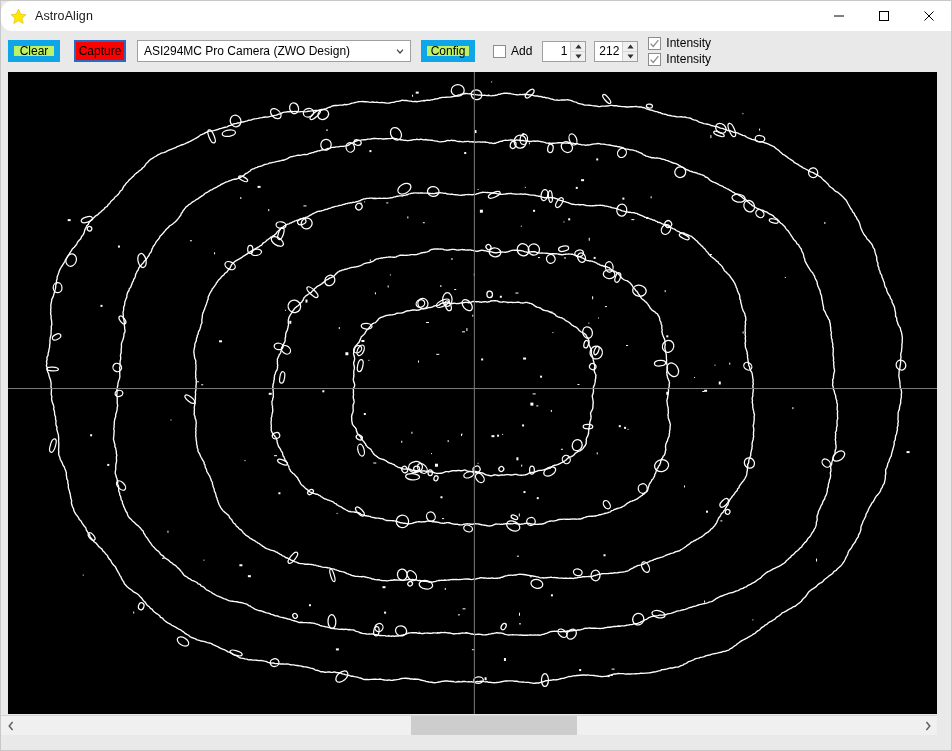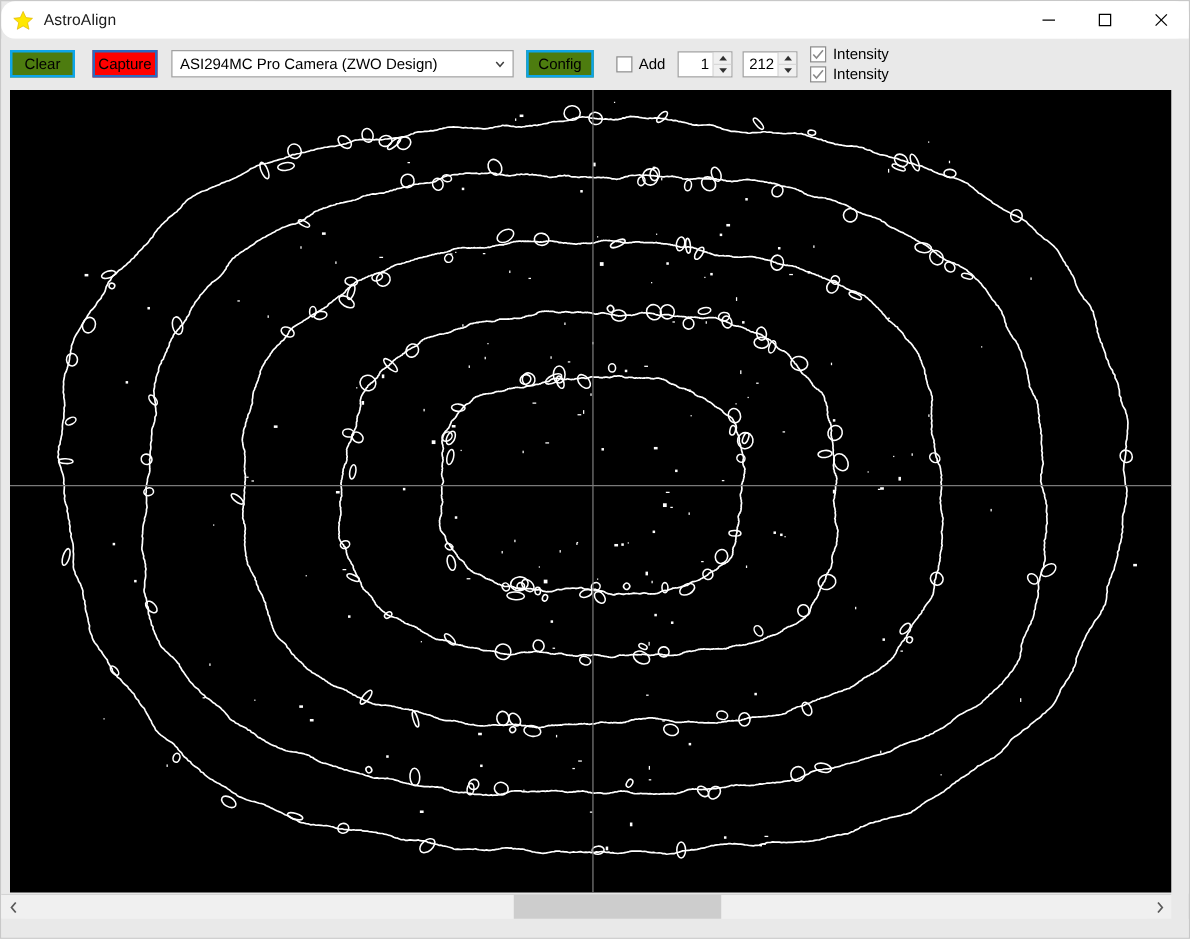--- a/index.html
+++ b/index.html
@@ -66,22 +66,22 @@
     background: #e9e9e9;
     display: flex;
     align-items: center;
     padding-left: 7px;
     position: relative;
   }
   .tb-btn {
     height: 22px;
     min-width: 52px;
     box-sizing: border-box;
-    background: #4d7c0f;
-    border: 2px solid #0ea5e9;
+    background: #bef264;
+    border: 6px solid #0ea5e9;
     font-family: "Liberation Sans", sans-serif;
     font-size: 12px;
     color: #000;
     display: inline-flex;
     align-items: center;
     justify-content: center;
     padding: 0 10px;
     cursor: default;
   }
   #clear-button { width: 52px; margin-right: 14px; }

